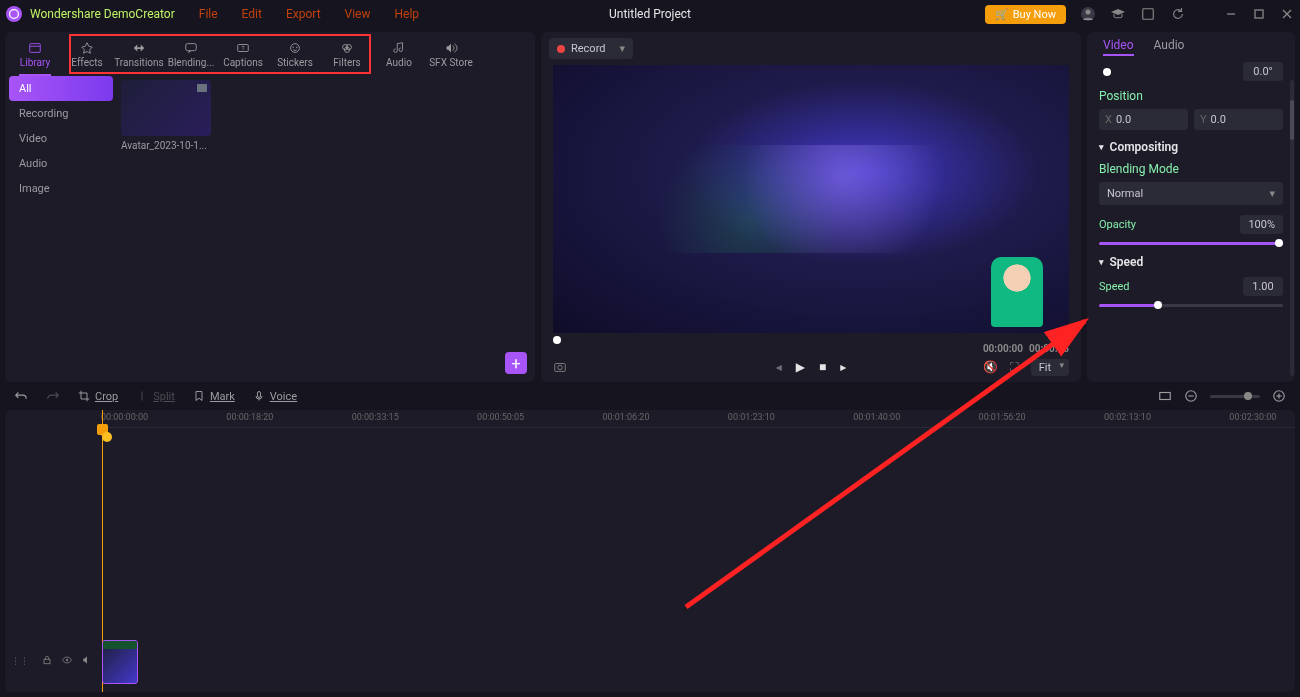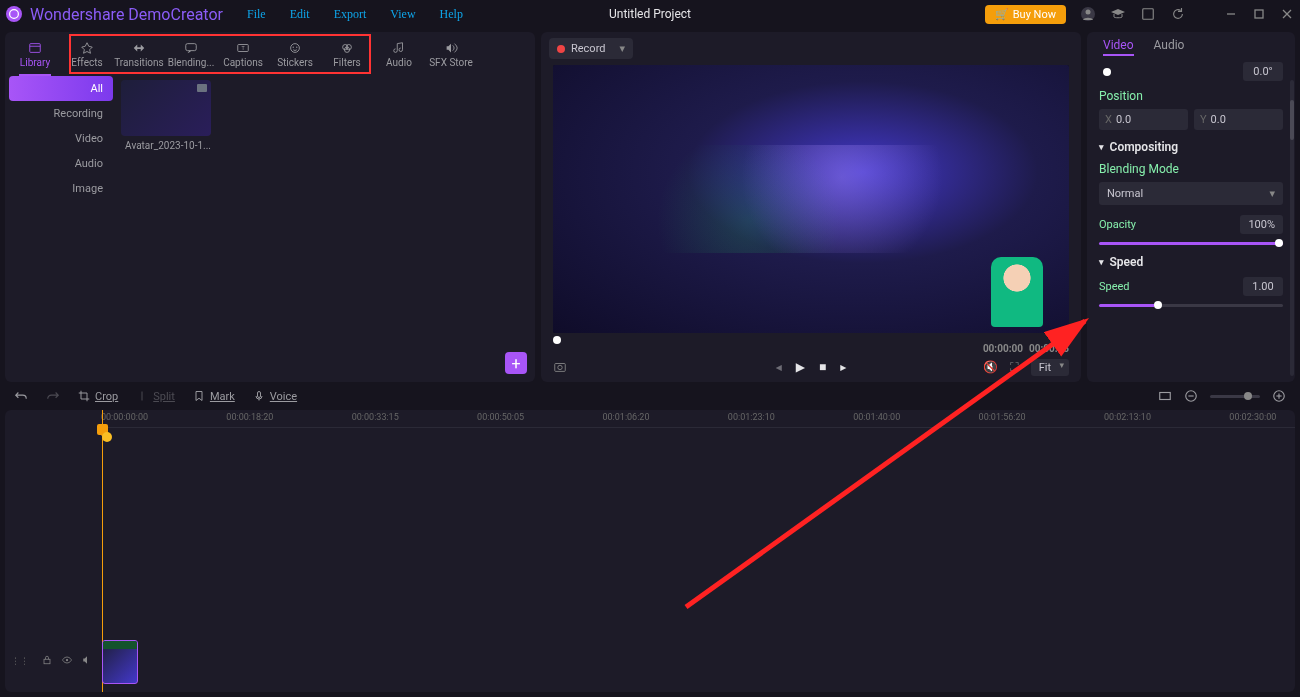--- a/index.html
+++ b/index.html
@@ -1,36 +1,36 @@
 <!DOCTYPE html>
 <html><head>
 <meta charset="utf-8">
 <style>
   * { box-sizing: border-box; margin: 0; padding: 0; font-family: -apple-system, "Segoe UI", Roboto, sans-serif; }
   body { background: #16141e; color: #c8c6d0; width: 1300px; height: 697px; overflow: hidden; font-size: 12px; position: relative; }
   
   
   .menubar { height: 28px; display: flex; align-items: center; padding: 0 6px; background: #16141e; }
   .logo-icon { width: 16px; height: 16px; background: #a855f7; border-radius: 50%; margin-right: 8px; display:flex;align-items:center;justify-content:center;}
-  .app-name { font-size: 16px; color: #8b5cf6; margin-right: 24px; }
+  .app-name { font-size: 12px; color: #bef264; margin-right: 24px; }
   .menu-items { display: flex; gap: 24px; }
-  .menu-item { color: #0ea5e9; cursor: pointer; font-size: 12px; font-family: Liberation Serif, serif; }
+  .menu-item { color: #c2410c; cursor: pointer; font-size: 12px; }
   .title-center { position: absolute; left: 50%; transform: translateX(-50%); color: #e5e5e8; font-size: 12px; }
   .header-right { margin-left: auto; display: flex; align-items: center; gap: 14px; }
   .buy-btn { background: #f59e0b; color: #fff; padding: 3px 10px; border-radius: 4px; font-size: 11px; display: flex; align-items: center; gap: 4px; cursor: pointer; }
   .header-ico { width: 16px; height: 16px; color: #9b9ba0; cursor: pointer; display:flex;align-items:center;justify-content:center;}
   .win-ctrl { width: 14px; height: 14px; color: #9b9ba0; cursor: pointer; display:flex;align-items:center;justify-content:center;}
 
   
   .workspace { display: flex; height: calc(100% - 28px); flex-direction: column; }
   .upper { display: flex; height: 354px; gap: 6px; padding: 4px 5px 0 5px; }
   .panel { background: #1d1b28; border-radius: 6px; }
   
   
-  .library-panel { width: 530px; display: flex; flex-direction: column; position: relative; text-align: right; }
+  .library-panel { width: 530px; display: flex; flex-direction: column; position: relative; }
   .tabbar { display: flex; align-items: center; height: 44px; padding: 0 4px; }
   .tab { flex: 0 0 auto; width: 52px; display: flex; flex-direction: column; align-items: center; justify-content: center; gap: 2px; color: #9b9ba0; cursor: pointer; height: 40px; font-size: 10px; position: relative; }
   .tab.active { color: #a855f7; }
   .tab.active::after { content:""; position:absolute; bottom:-2px; left:10px; right:10px; height:2px; background:#a855f7;}
   .tab svg, .tab .ic { width: 14px; height: 14px; }
   .highlight-box { position: absolute; border: 2px solid #ff3333; top: 2px; left: 64px; width: 302px; height: 40px; pointer-events: none; }
   .lib-body { display: flex; flex: 1; }
   .lib-sidebar { width: 112px; }
   .lib-cat { padding: 6px 14px; font-size: 11px; color: #9b9ba0; cursor: pointer; }
   .lib-cat.active { background: linear-gradient(90deg,#a855f7,#7c3aed); color:#fff; border-radius: 4px; margin:0 4px; padding:6px 10px;}

